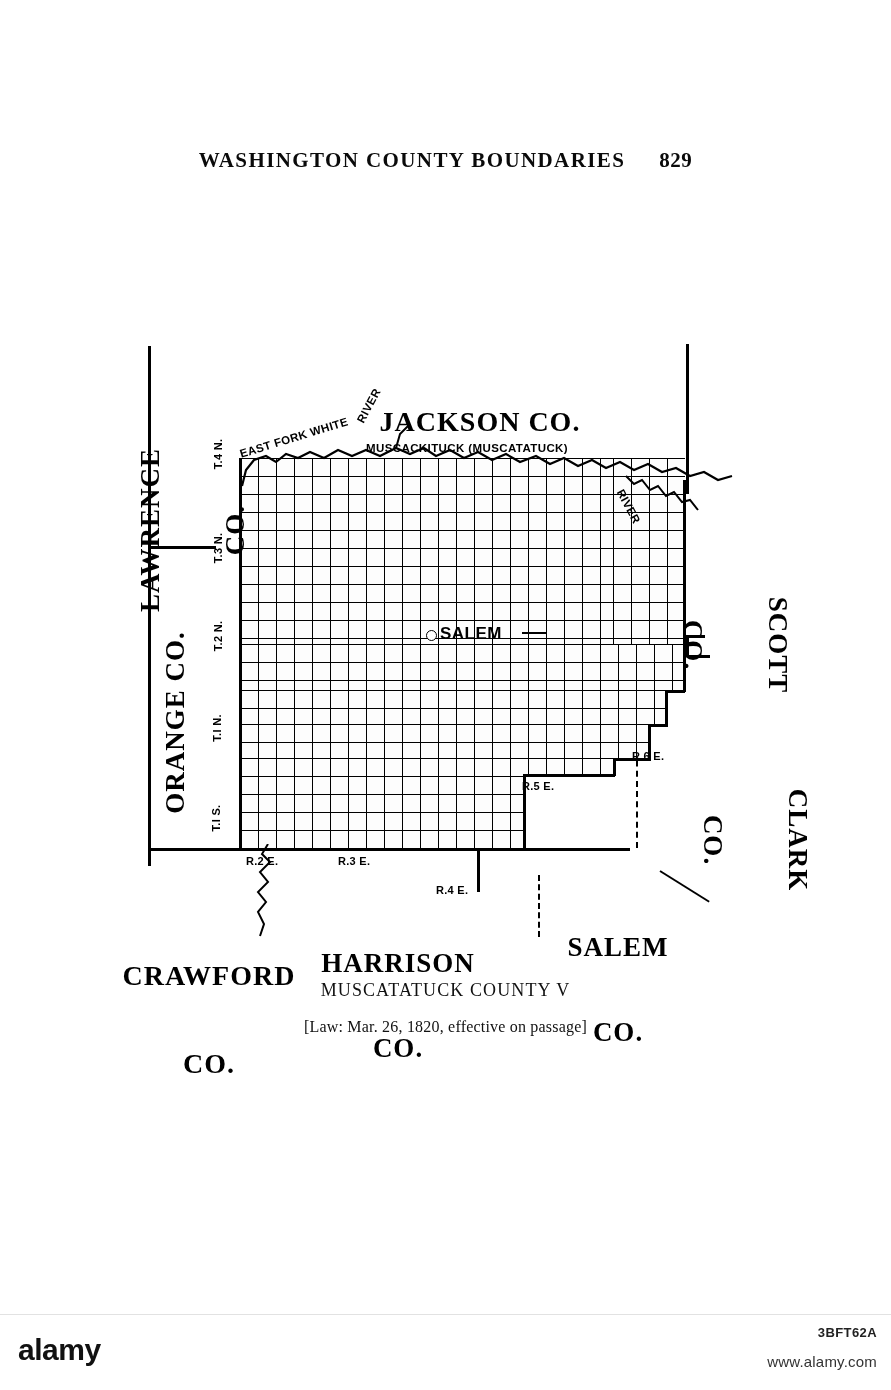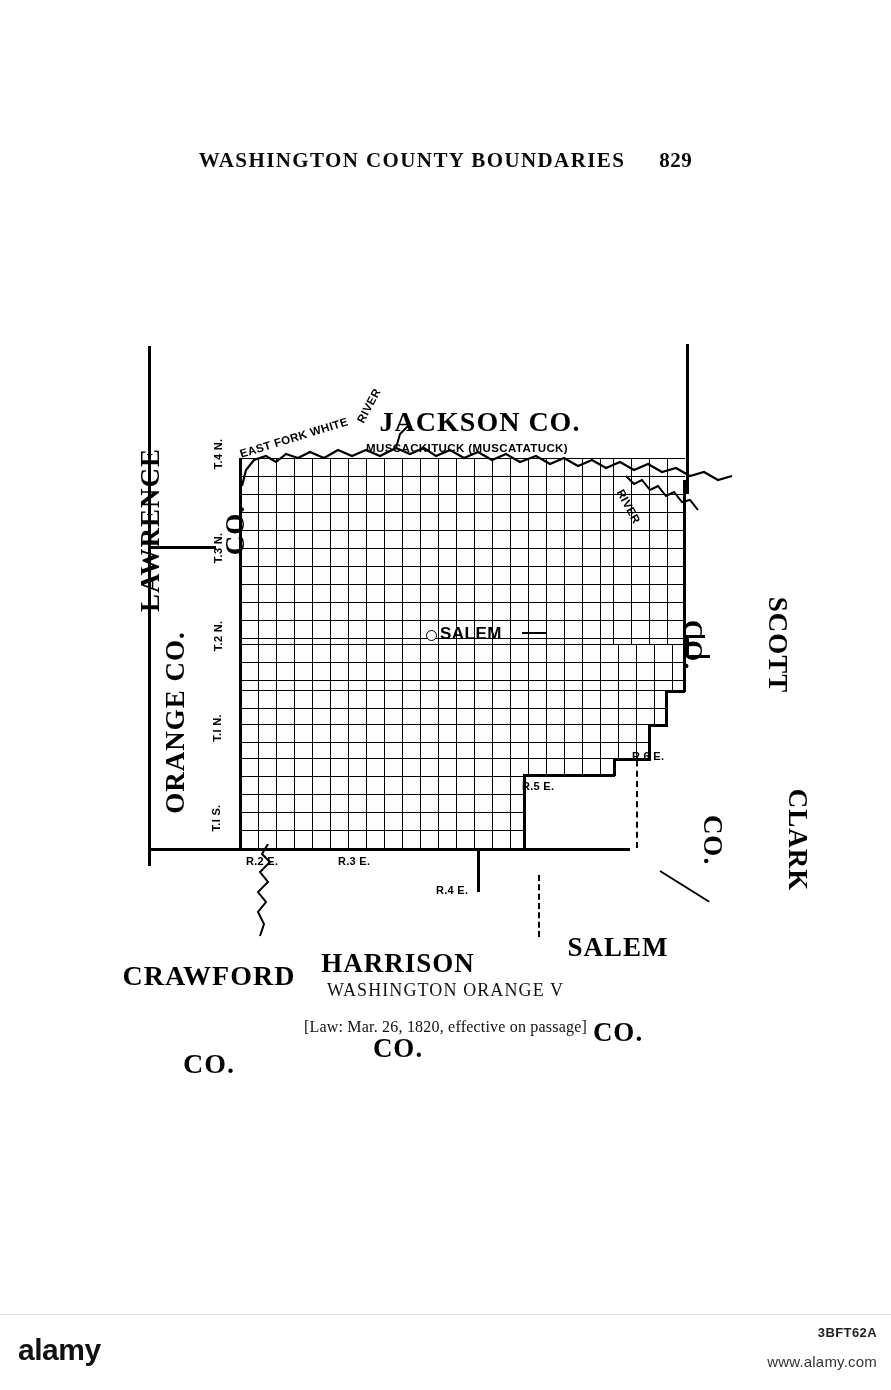--- a/index.html
+++ b/index.html
@@ -309,21 +309,21 @@
     <div class="range-label" style="left:316px; top:554px;">R.4 E.</div>
     <div class="range-label" style="left:402px; top:450px;">R.5 E.</div>
     <div class="range-label" style="left:512px; top:420px;">R.6 E.</div>
 
     <div id="salem-dot" style="left:306px; top:300px;"></div>
     <div id="salem-label" style="left:320px; top:294px;">SALEM</div>
     <div class="solid-line" style="left:402px; top:302px; width:24px; height:2px;"></div>
 
   </div>
 
-  <div id="caption-title">WASHINGTON ORANGE V</div>
+  <div id="caption-title">MUSCATATUCK COUNTY V</div>
   <div id="caption-law">[Law:  Mar. 26, 1820, effective on passage]</div>
 
   <div id="stock-bar">
     <div id="alamy-logo">alamy</div>
     <div id="stock-id">3BFT62A</div>
     <div id="stock-url">www.alamy.com</div>
   </div>
 
 </div>
 

